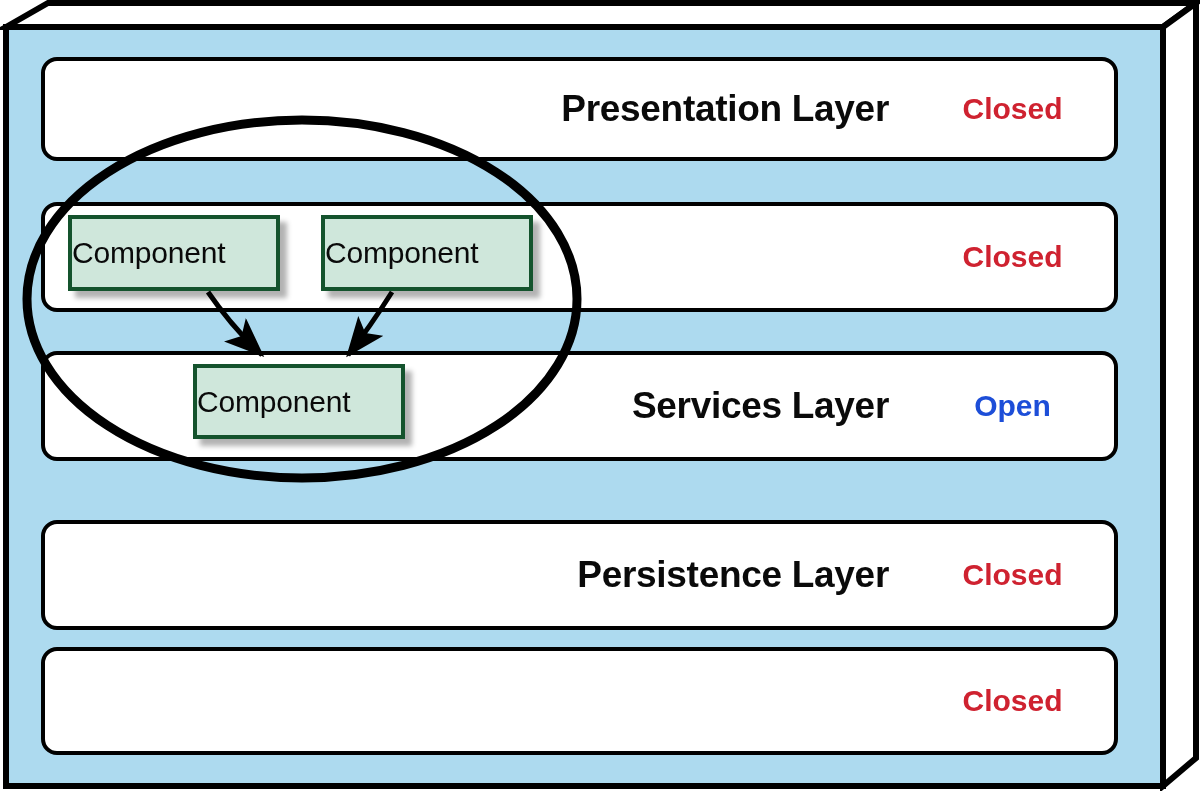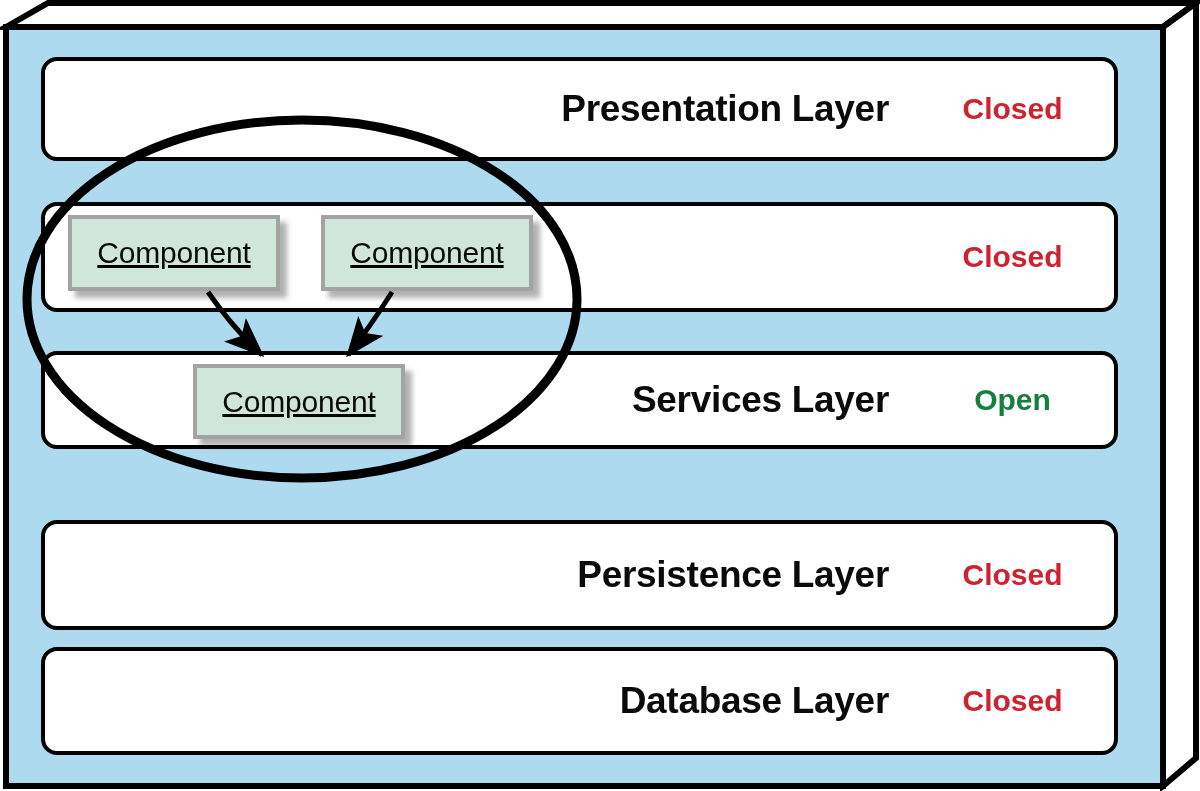--- a/index.html
+++ b/index.html
@@ -47,21 +47,21 @@
     background: #ffffff;
     border: 4px solid #000000;
     border-radius: 16px;
     display: flex;
     align-items: center;
     justify-content: flex-end;
   }
 
   .layer-row[data-row="0"] { top: 0px;   height: 104px; padding-left: 45px; }
   .layer-row[data-row="1"] { top: 145px; height: 110px; }
-  .layer-row[data-row="2"] { top: 294px; height: 98px; }
+  .layer-row[data-row="2"] { top: 294px; height: 110px; }
   .layer-row[data-row="3"] { top: 442px; height: 110px; margin-top: 21px; }
   .layer-row[data-row="4"] { top: 590px; height: 108px; }
 
   .layer-name {
     font-size: 37px;
     font-weight: 600;
     color: #0a0a0a;
     letter-spacing: -0.3px;
     white-space: nowrap;
     text-align: right;
@@ -71,33 +71,32 @@
     font-size: 30px;
     font-weight: bold;
     white-space: nowrap;
     width: 175px;
     text-align: center;
     margin-left: 36px;
     margin-right: 14px;
   }
 
   .layer-status.closed { color: #cf2230; }
-  .layer-status.open   { color: #15803d; }
+  .layer-status.open   { color: #1d4ed8; }
 
   
   .component-box {
     position: absolute;
     box-sizing: border-box;
     background: #cfe7db;
-    border: 4px solid #a3a3a3;
+    border: 4px solid #14532d;
     box-shadow: 7px 7px 5px rgba(0,0,0,0.30);
     display: flex;
     align-items: center;
-    justify-content: center;
-    text-decoration: underline;
+    justify-content: flex-start;
   }
   .component-label {
     font-size: 30px;
     color: #0a0a0a;
     white-space: nowrap;
     letter-spacing: -0.2px;
   }
 
   .component-box[data-comp="0"] { left: 68px;  top: 215px; width: 212px; height: 76px; }
   .component-box[data-comp="1"] { left: 321px; top: 215px; width: 212px; height: 76px; }
@@ -142,21 +141,20 @@
       <span class="layer-name">Services Layer</span>
       <span class="layer-status open">Open</span>
     </div>
 
     <div class="layer-row" data-row="3">
       <span class="layer-name">Persistence Layer</span>
       <span class="layer-status closed">Closed</span>
     </div>
 
     <div class="layer-row" data-row="4">
-      <span class="layer-name">Database Layer</span>
       <span class="layer-status closed">Closed</span>
     </div>
 
   </div>
 
   <div class="component-box" data-comp="0">
     <span class="component-label">Component</span>
   </div>
   <div class="component-box" data-comp="1">
     <span class="component-label">Component</span>

